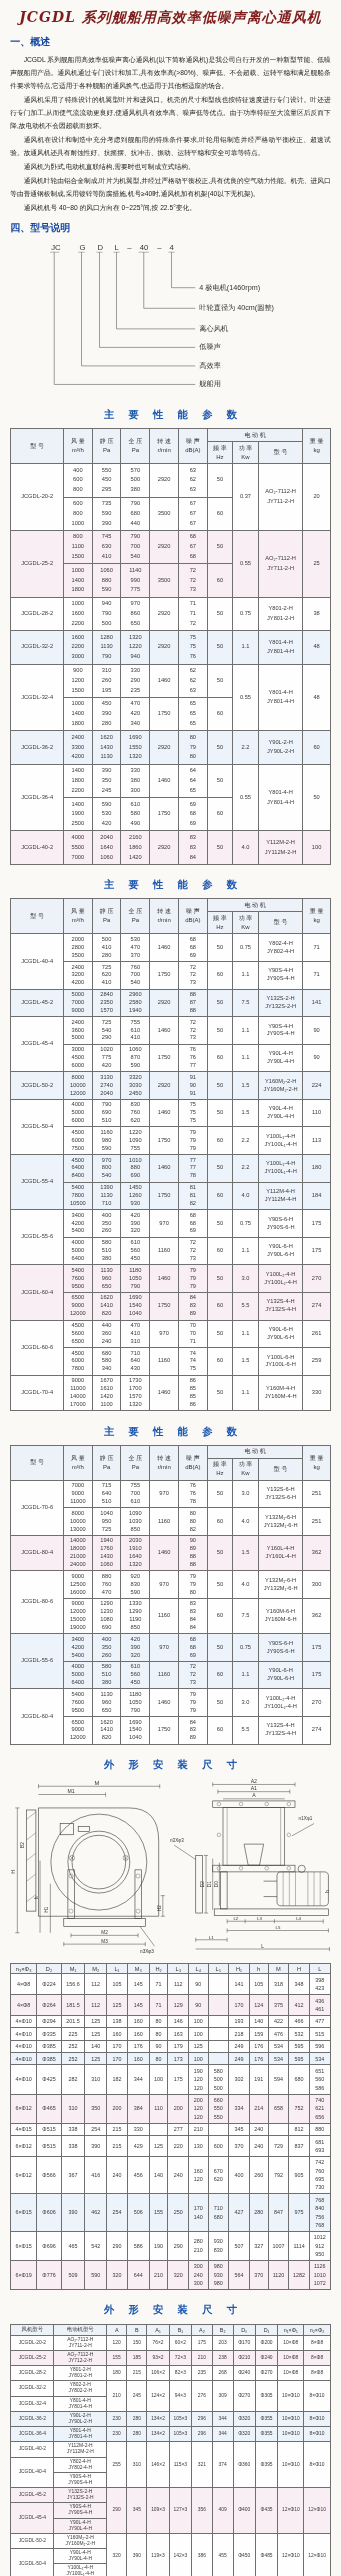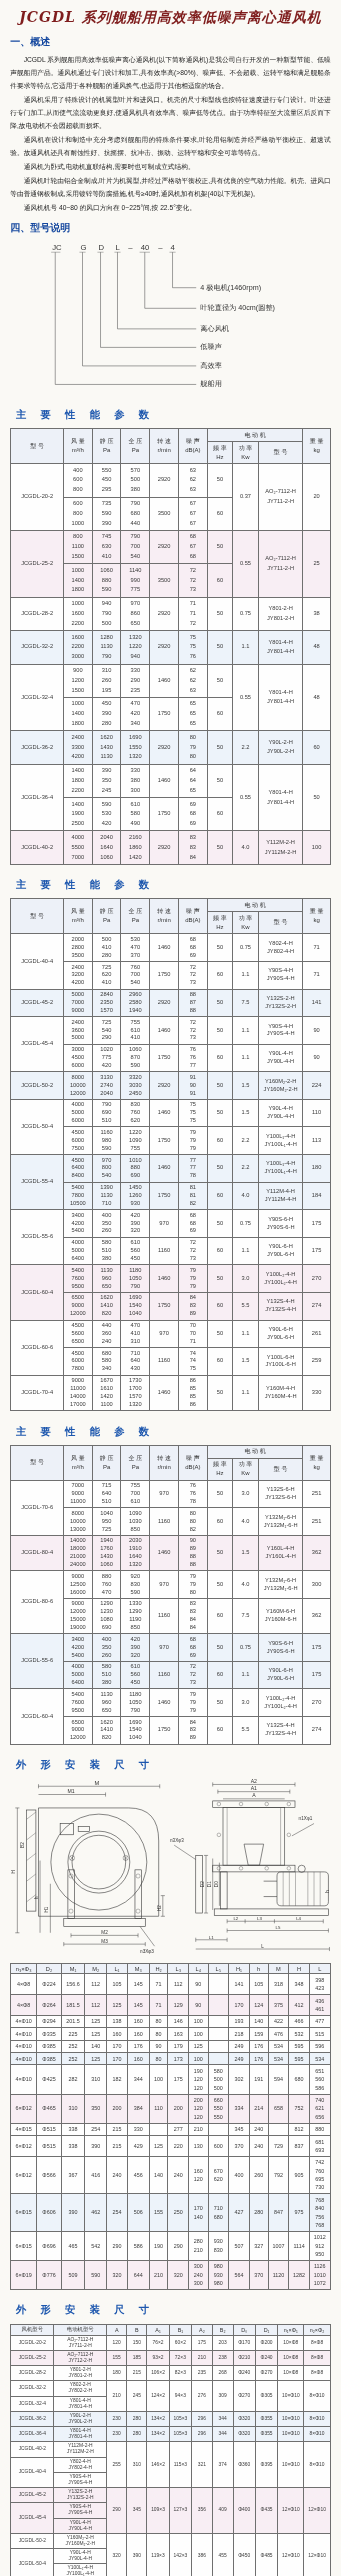--- a/index.html
+++ b/index.html
@@ -31,20 +31,21 @@
   }
   .para{
     font-size:6.7px;
     line-height:1.95;
     margin:0 0 1px 0;
     text-indent:2em;
     text-align:justify;
     color:#222;
   }
   .tbl-title{
+    text-align:center;
     color:#1d57ae;
     font-weight:bold;
     font-size:10.3px;
     letter-spacing:5.7px;
     margin:13.4px 0 6.2px 0;
     text-indent:5.7px;
   }
   table{
     width:100%;
     border-collapse:collapse;
@@ -66,21 +67,21 @@
   .perf td{font-size:5.7px;}
   .perf th{font-size:6px;line-height:1.5;}
   .perf1 td{line-height:1.72;}
   .perf2 td,.perf3 td{line-height:1.38;}
   .dima td{font-size:5.4px;line-height:1.55;}
   .dima th{font-size:5.7px;}
   .dimb td{font-size:4.9px;line-height:1.25;padding:1px 0.5px;}
   .dimb th{font-size:5.4px;}
   tr.tp td{background:#f8eef4;}
   tr.tb td{background:#edf3fa;}
-  .diagram-wrap{margin:2.1px 0 0 0;text-align:right;}
+  .diagram-wrap{margin:2.1px 0 0 0;}
   svg text{font-family:"Liberation Sans","DejaVu Sans",sans-serif;fill:#333;}
   .drawings{display:flex;justify-content:space-between;margin:4.1px 0 7.2px 0;}
   .dim-line{stroke:#444;stroke-width:1;fill:none;}
   .draw-line{stroke:#3c3c3c;stroke-width:1.2;fill:none;}
   .thin{stroke:#555;stroke-width:0.8;fill:none;}
 </style>
 </head>
 <body>
 
 <div class="page">

